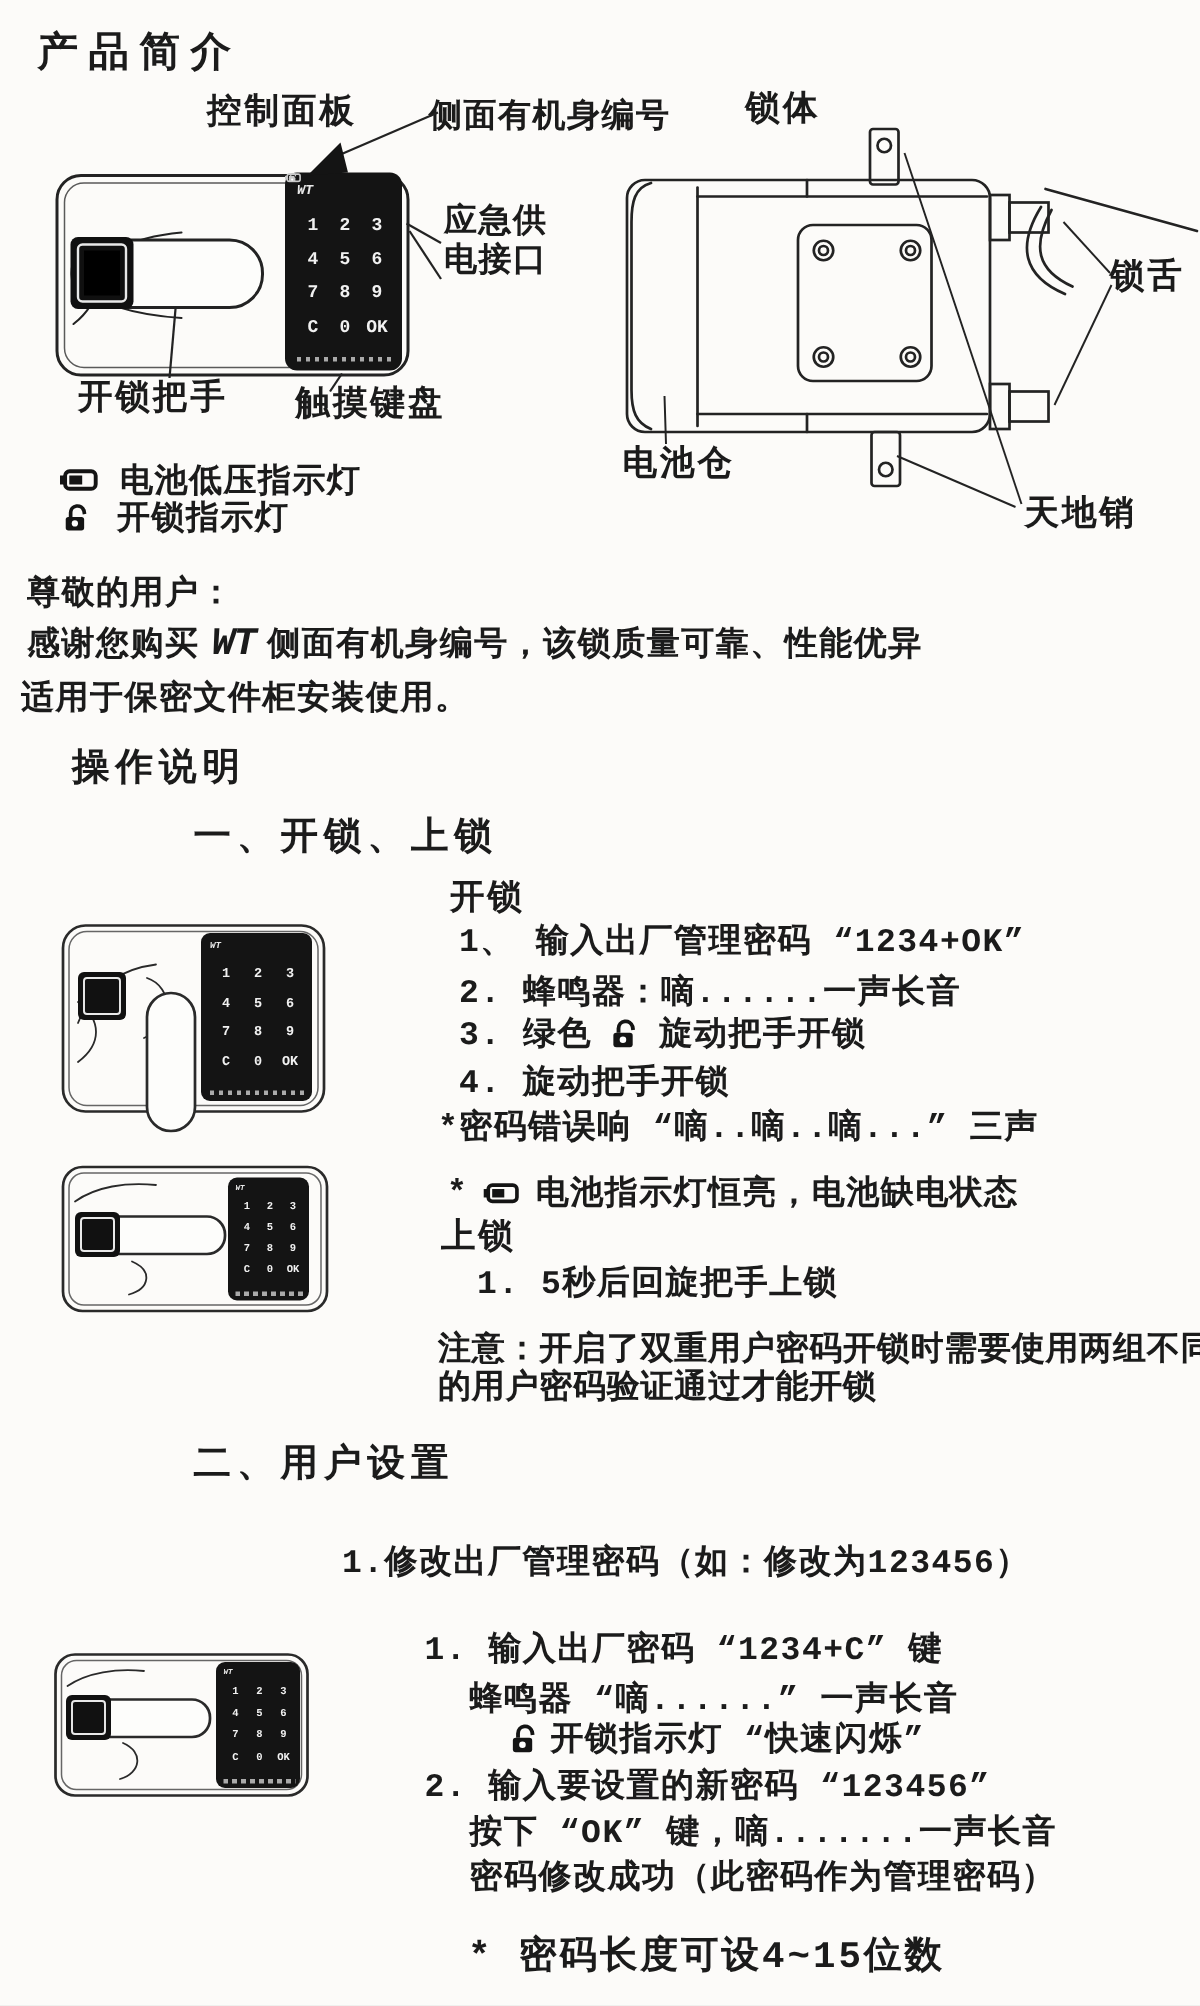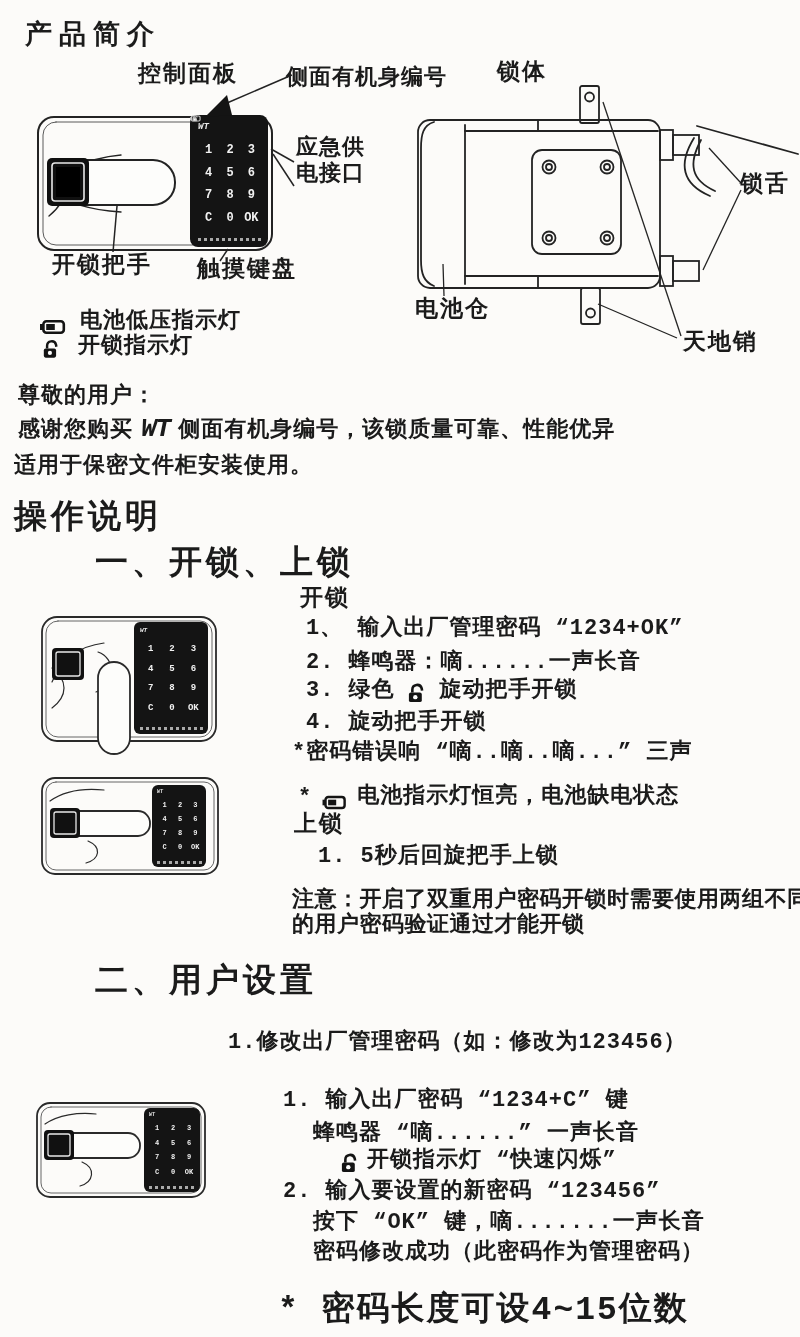--- a/index.html
+++ b/index.html
@@ -1,24 +1,24 @@
 <!DOCTYPE html>
 <html><head>
 <meta charset="utf-8">
 <style>
   html,body{margin:0;padding:0;background:#e8e8e6;}
   .page{position:relative;width:800px;height:1337px;background:#fcfbf9;overflow:hidden;
         font-family:Liberation Mono, monospace;color:#1b1b1b;}
   .t{position:absolute;white-space:nowrap;font-weight:700;}
   .h1{font-size:27px;letter-spacing:7px;}
-  .h2{font-size:33px;letter-spacing:4px;}
+  .h2{font-size:25px;letter-spacing:4px;margin-left:34px;}
   .lbl{font-size:23px;letter-spacing:2px;}
   .body{font-size:22px;letter-spacing:1px;}
   .small-lbl{font-size:22px;letter-spacing:1px;}
-  .flexrow{display:flex;align-items:flex-end;gap:12px;}
+  .flexrow{display:flex;align-items:center;gap:12px;}
   .brand{font-style:italic;font-weight:800;font-size:26px;letter-spacing:-1px;padding:0 4px;}
   .twoline{line-height:26px;white-space:pre-line;text-align:center;}
   svg.linework{position:absolute;pointer-events:none;}
   .dev{position:absolute;}
   .dev svg{position:absolute;left:0;top:0;}
   
   .keypad{position:absolute;background:#141414;border-radius:8px;display:flex;flex-direction:column;
           box-sizing:border-box;padding:7px 6px 6px 8px;}
   .kp-logo{color:#e8e8e8;font-style:italic;font-weight:800;letter-spacing:0;}
   .kp-icons{display:flex;gap:8px;align-items:center;color:#c9c9c9;margin-top:2px;}

